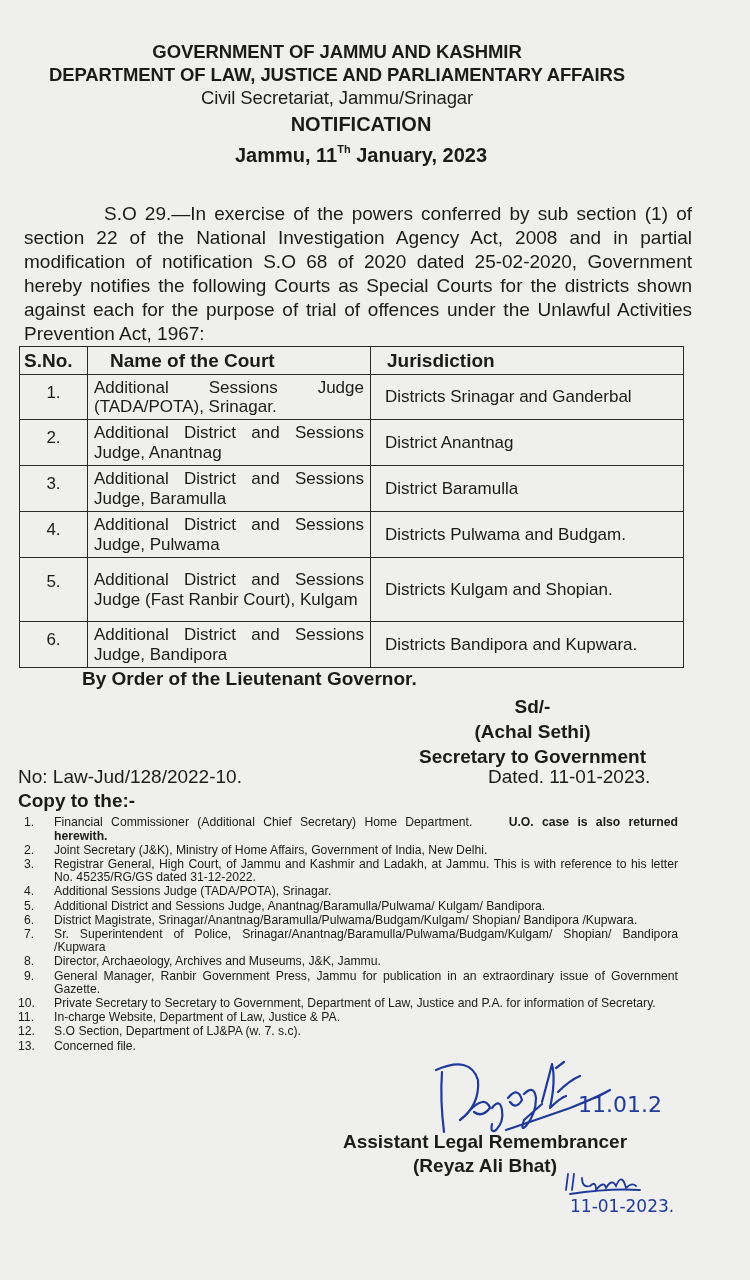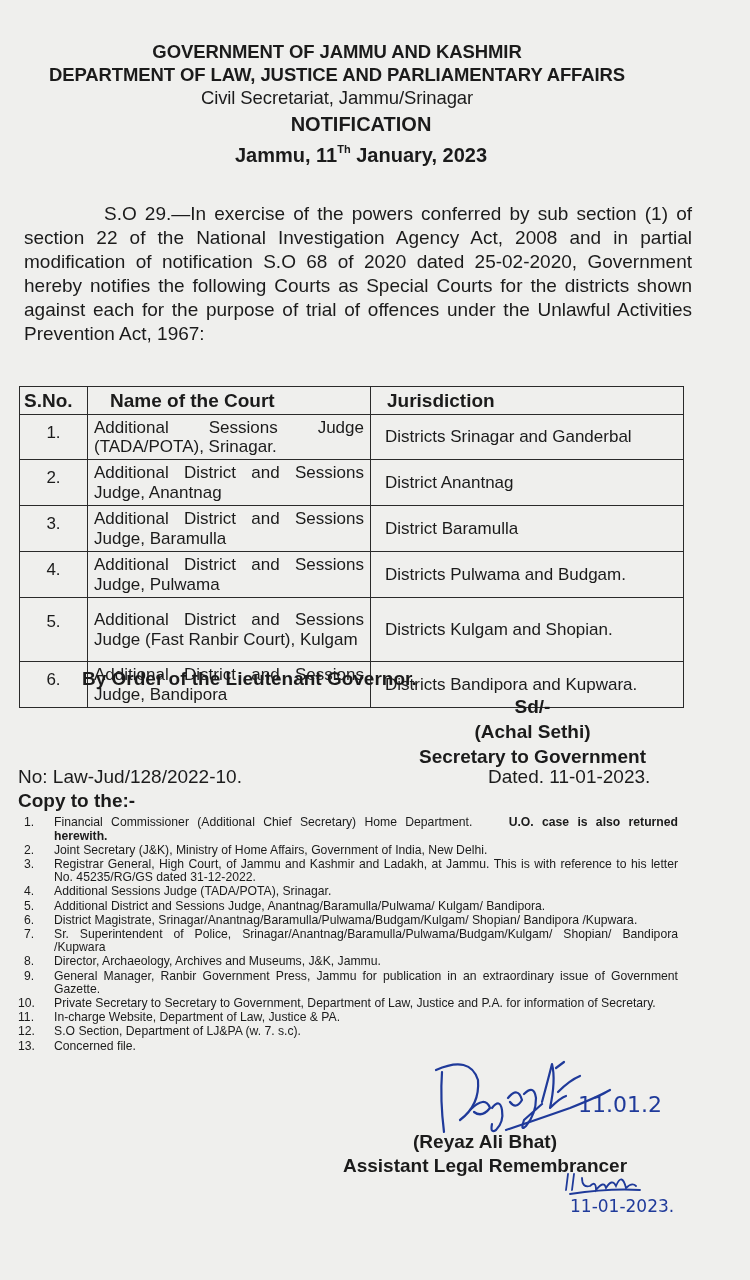--- a/index.html
+++ b/index.html
@@ -14,21 +14,21 @@
   .hdr1 { position: absolute; top: 40px; left: 0; width: 674px; text-align: center;
           font-weight: bold; font-size: 18.5px; line-height: 23px; letter-spacing: -0.1px; }
   .hdr1 .l3 { font-weight: normal; font-size: 18.5px; }
   .notif { position: absolute; top: 112px; left: 0; width: 722px; text-align: center;
            font-weight: bold; font-size: 20px; line-height: 25px; }
   .notif sup { font-size: 11px; vertical-align: 9px; }
   .para { position: absolute; top: 202px; left: 24px; width: 668px;
           font-size: 19px; line-height: 24px; text-align: justify; text-indent: 64px; }
   .para b { font-weight: normal; margin-left: 16px; }
   table.courts { position: absolute; top: 346px; left: 19px; width: 665px;
-                 border-collapse: collapse; font-size: 17px; line-height: 19.5px; margin-top: 40px; }
+                 border-collapse: collapse; font-size: 17px; line-height: 19.5px; }
   table.courts th, table.courts td { border: 1.5px solid #2a2a2a; padding: 0 6px; vertical-align: middle; }
   table.courts th { font-weight: bold; font-size: 19px; height: 27px; text-align: left; }
   table.courts th.c1 { padding-left: 4px; }
   table.courts th.c3 { padding-left: 16px; }
   table.courts td.sno { text-align: center; vertical-align: top; padding-top: 8px; width: 55px; }
   table.courts td.name { width: 270px; text-align: justify; text-align-last: left; }
   table.courts td.jur { padding-left: 14px; }
   .byorder { position: absolute; top: 668px; left: 82px; font-weight: bold; font-size: 19px; }
   .sig1 { position: absolute; top: 694px; left: 400px; width: 265px; text-align: center;
           font-weight: bold; font-size: 19px; line-height: 25px; }
@@ -143,22 +143,22 @@
       <path d="M78 48 Q88 36 92 50 Q86 60 80 52 M94 44 Q104 34 106 48 Q106 64 96 76 Q90 82 94 70 L112 54"></path>
       <path d="M112 52 Q118 30 122 14 Q126 30 120 58 Q130 48 136 46"></path>
       <path d="M126 18 L134 12"></path>
       <path d="M128 42 Q140 30 150 26"></path>
       <path d="M76 80 Q100 72 140 58 Q170 46 180 40"></path>
     </g>
     <text x="148" y="62" fill="#1f3a9a" font-family="DejaVu Sans, sans-serif" font-size="22">11.01.23</text>
   </svg>
 
   <div class="sig2">
+    <div>Assistant Legal Remembrancer</div>
     <div>(Reyaz Ali Bhat)</div>
-    <div>Assistant Legal Remembrancer</div>
   </div>
 
   <svg class="initials" viewBox="0 0 140 50">
     <g fill="none" stroke="#1f3a9a" stroke-width="1.8" stroke-linecap="round">
       <path d="M8 6 L6 22 M14 6 L12 22"></path>
       <path d="M22 10 Q22 20 30 18 Q36 12 36 22 Q44 12 46 20 Q52 10 56 18 Q62 4 66 20 Q72 14 76 18"></path>
       <path d="M10 26 Q50 20 80 22"></path>
     </g>
     <text x="10" y="44" fill="#1f3a9a" font-family="DejaVu Sans, sans-serif" font-size="17">11-01-2023.</text>
   </svg>

